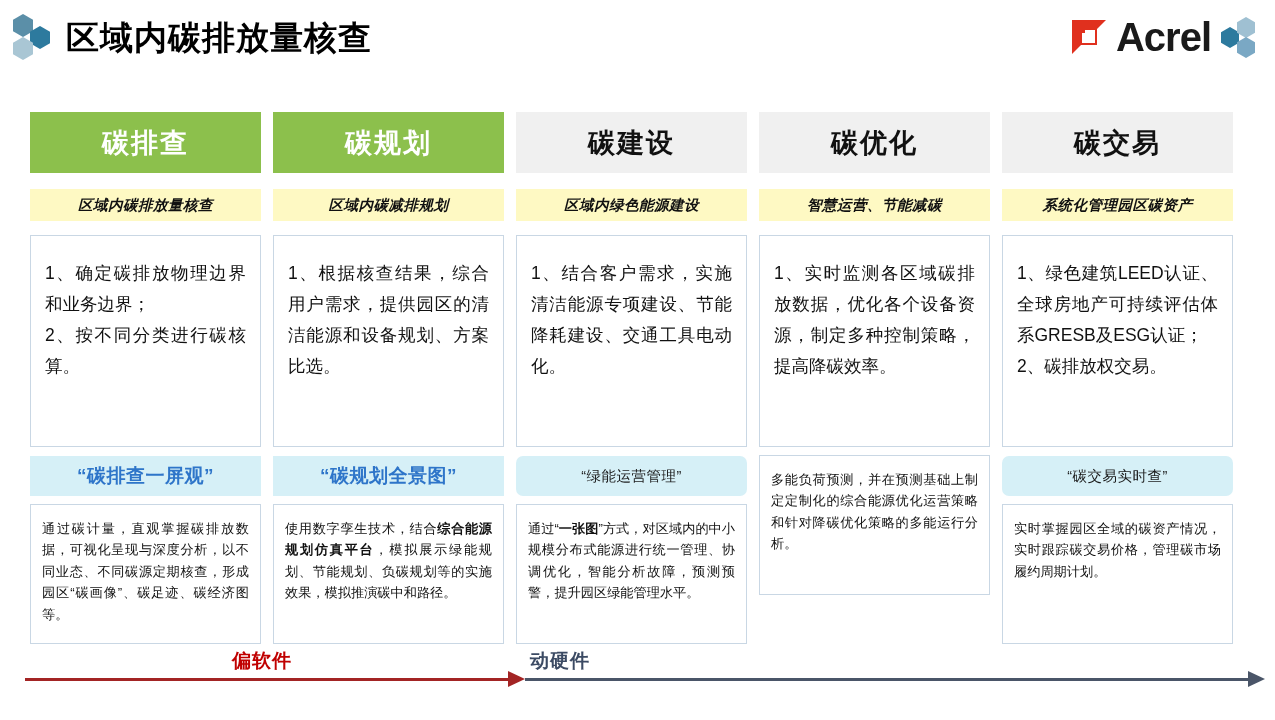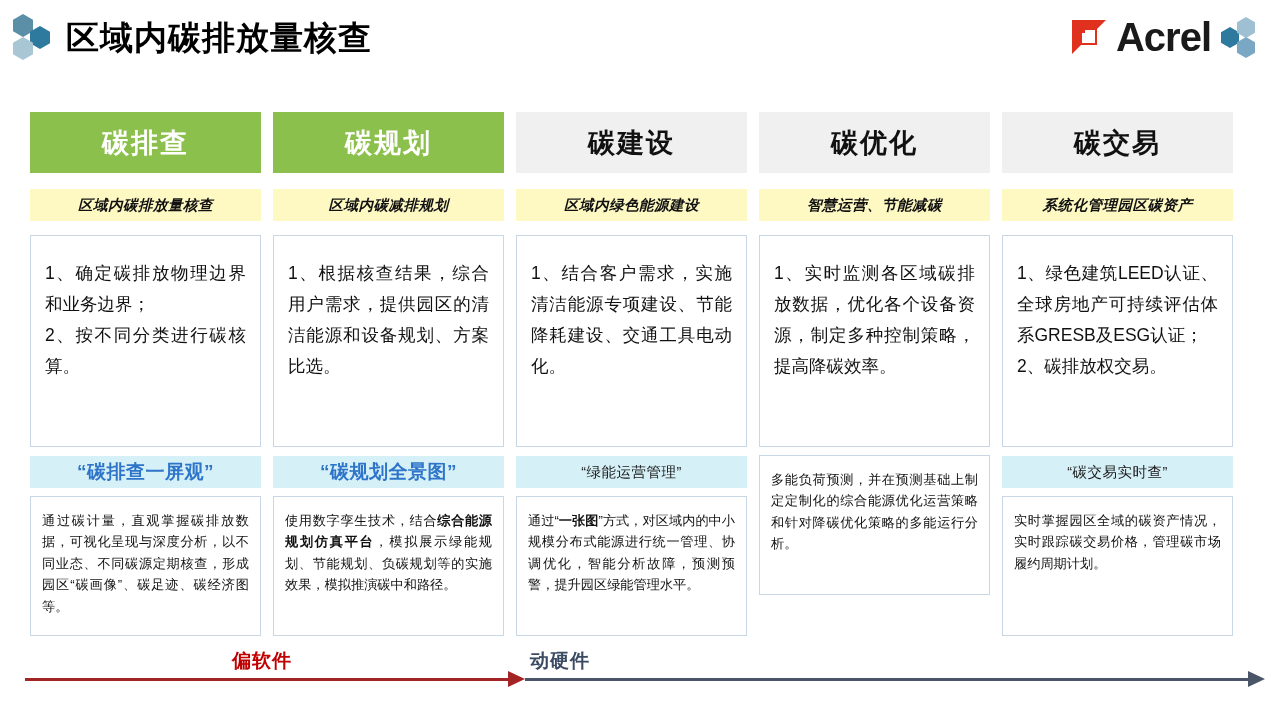--- a/index.html
+++ b/index.html
@@ -161,36 +161,37 @@
     box-sizing: border-box;
     padding: 22px 14px 10px 14px;
     font-size: 17.5px;
     line-height: 1.78;
     color: #111111;
     text-align: justify;
   }
 
   .col-product {
     margin-top: 9px;
-    height: 32px;
+    height: 40px;
     background: #d6f0f7;
     display: flex;
     align-items: center;
     justify-content: center;
     letter-spacing: 0.5px;
   }
   .col-product.accent {
     font-size: 19px;
     font-weight: bold;
     color: #2e75c9;
   }
   .col-product.plain {
     font-size: 14.5px;
     font-weight: normal;
     color: #1a1a1a;
+    border-radius: 7px;
   }
 
   .col-desc {
     margin-top: 8px;
     height: 140px;
     border: 1px solid #c9d7e4;
     box-sizing: border-box;
     padding: 13px 11px 8px 11px;
     font-size: 13.2px;
     line-height: 1.62;

